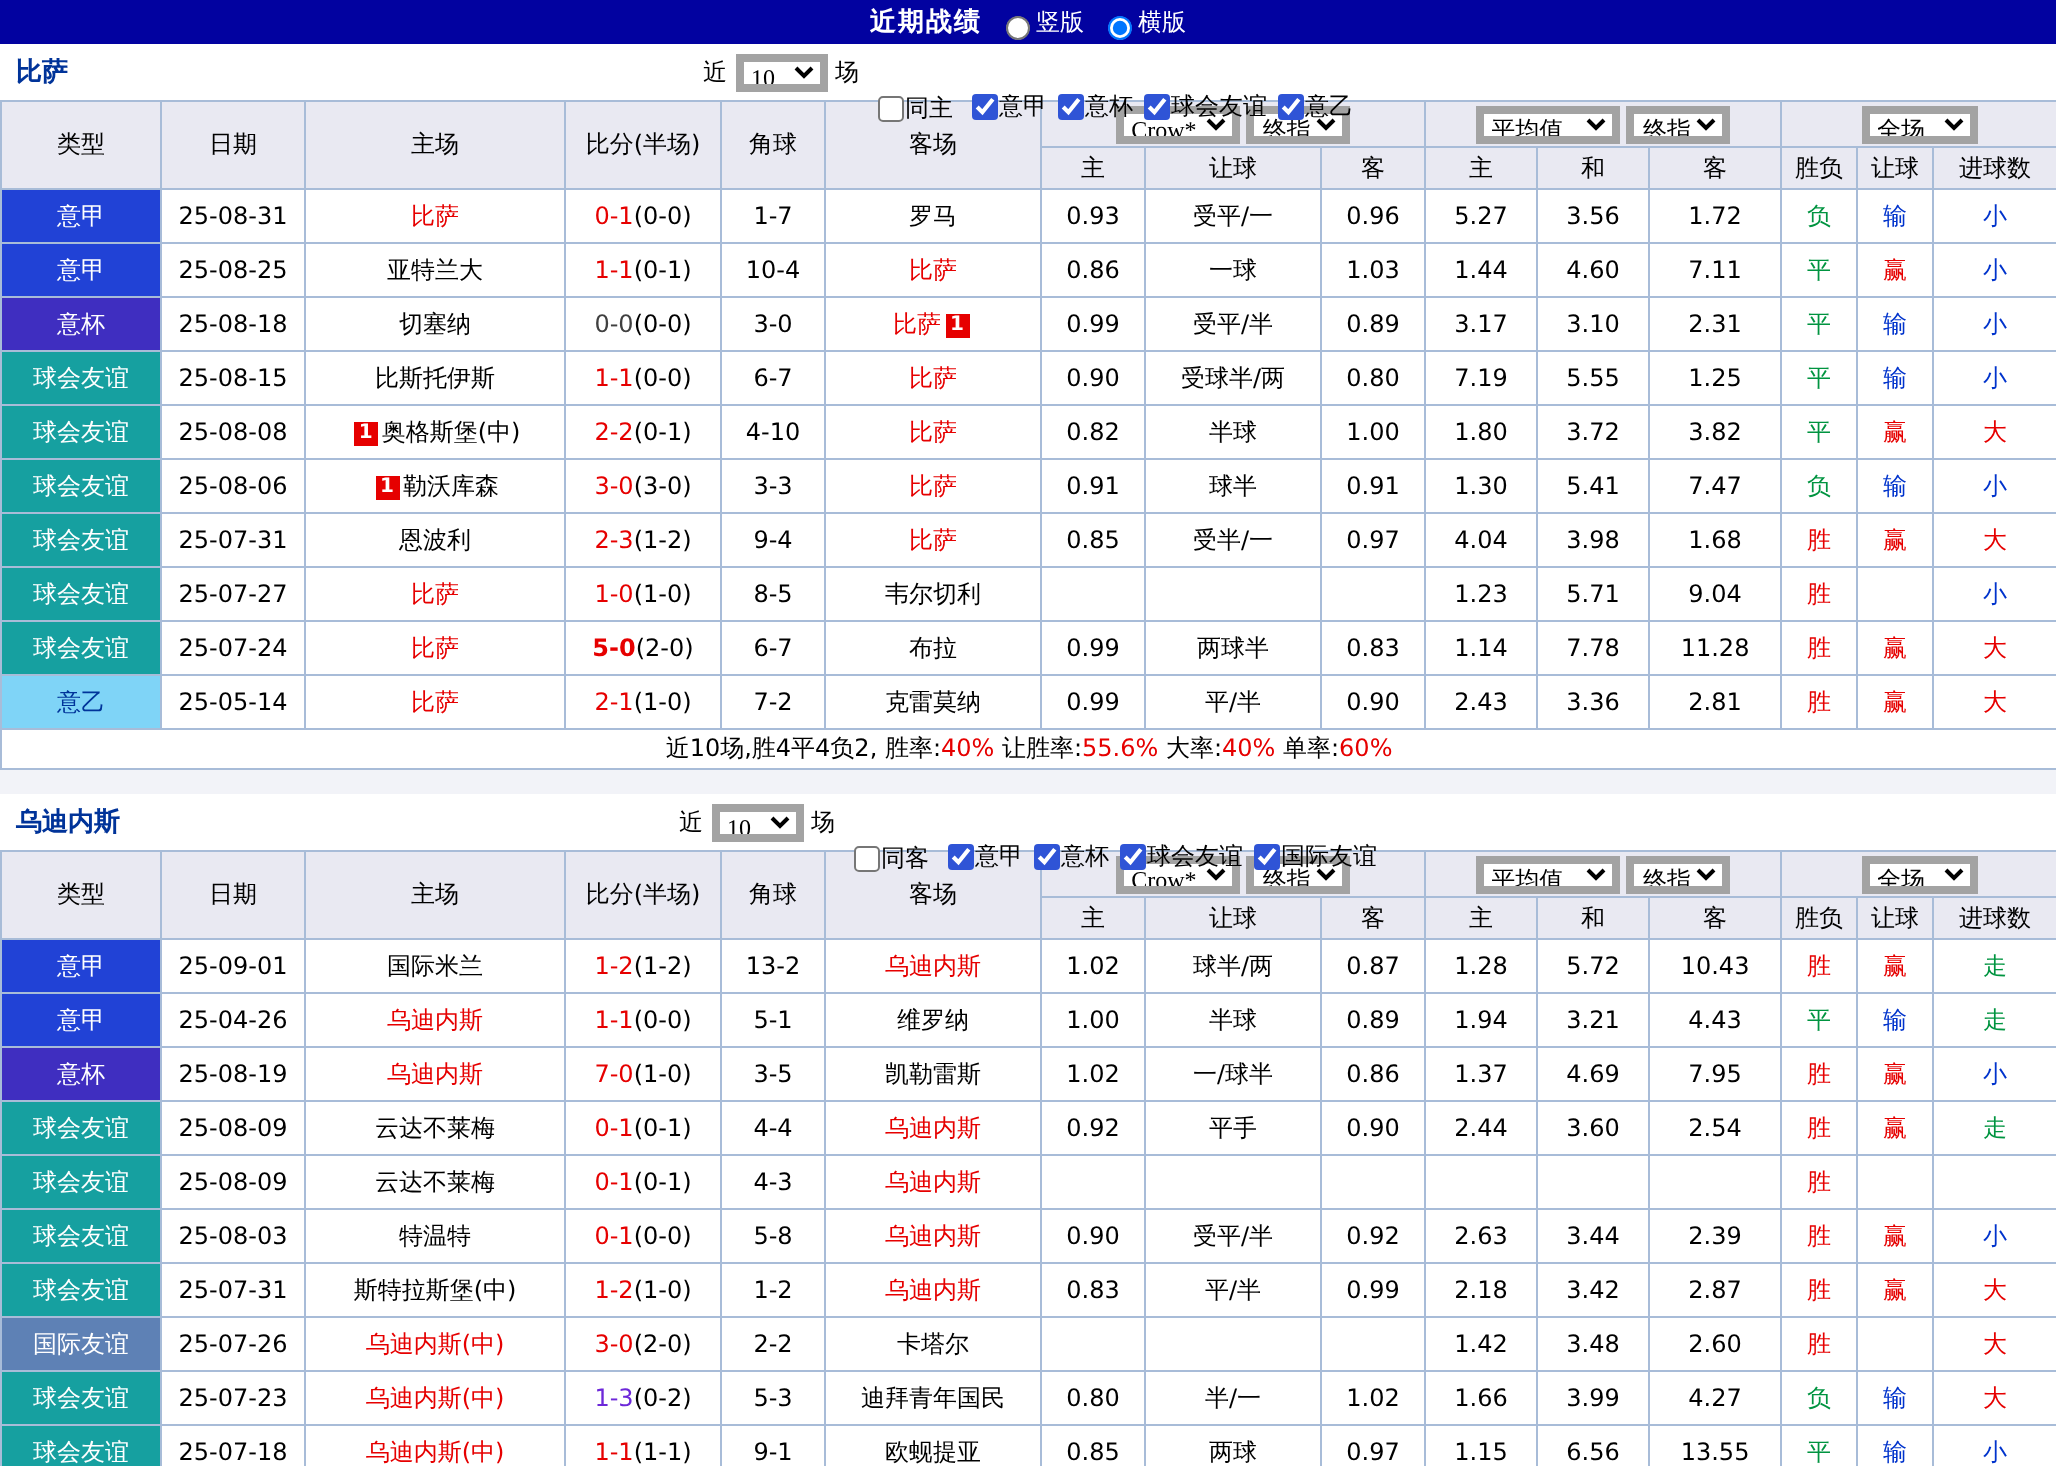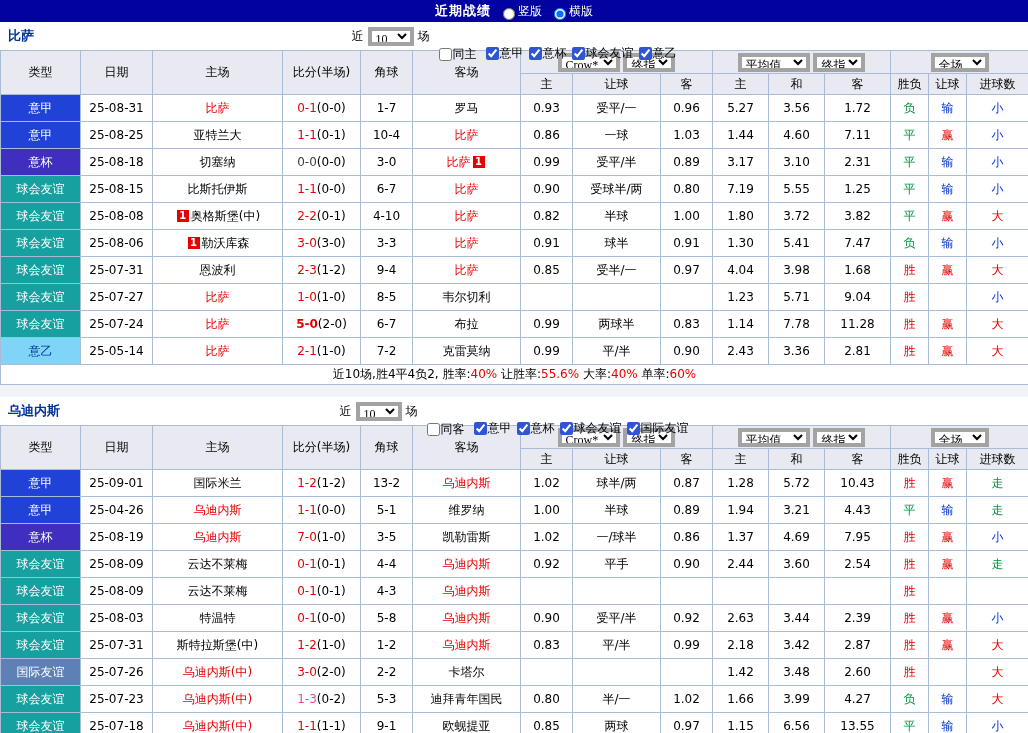--- a/index.html
+++ b/index.html
@@ -515,21 +515,21 @@
             <td>3.48</td>
             <td>2.60</td>
             <td style="color: rgb(230, 0, 0);">胜</td>
             <td></td>
             <td style="color: rgb(230, 0, 0);">大</td>
           </tr>
           <tr>
             <td style="background: rgb(22, 160, 160); color: rgb(255, 255, 255);">球会友谊</td>
             <td>25-07-23</td>
             <td><span style="color: rgb(230, 0, 0);">乌迪内斯(中)</span></td>
-            <td><span style="color: #ec4899;">1-3</span><span>(0-2)</span></td>
+            <td><span style="color: #6d28d9;">1-3</span><span>(0-2)</span></td>
             <td>5-3</td>
             <td><span>迪拜青年国民</span></td>
             <td>0.80</td>
             <td>半/一</td>
             <td>1.02</td>
             <td>1.66</td>
             <td>3.99</td>
             <td>4.27</td>
             <td style="color: rgb(0, 148, 64);">负</td>
             <td style="color: rgb(0, 51, 204);">输</td>

